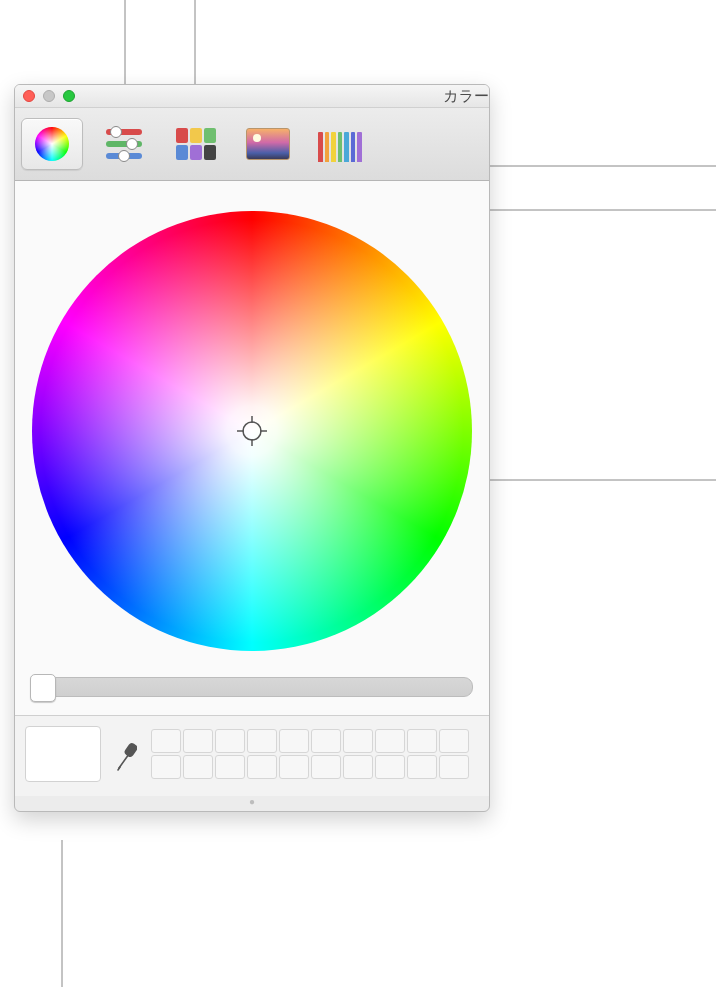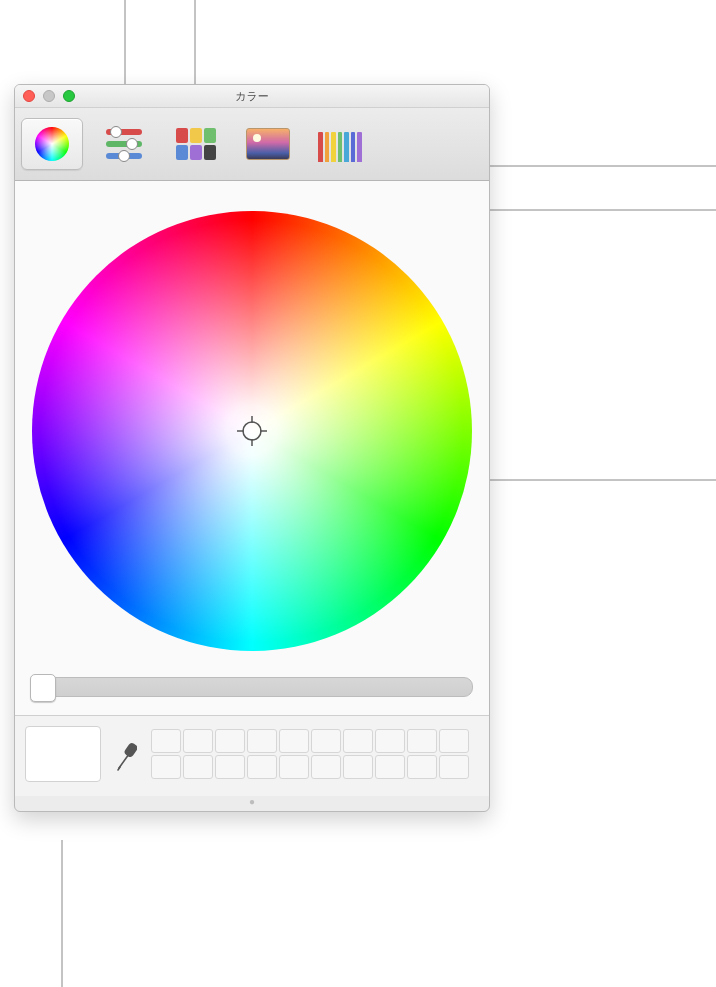--- a/index.html
+++ b/index.html
@@ -46,22 +46,22 @@
   .traffic .dot {
     width: 12px; height: 12px; border-radius: 50%;
     box-sizing: border-box;
   }
   .dot.close { background:#ff5f57; border:1px solid #e24640; }
   .dot.min   { background:#c7c7c7; border:1px solid #adadad; }
   .dot.zoom  { background:#28c840; border:1px solid #1fa232; }
   .title {
     position: absolute;
     left: 0; right: 0;
-    text-align: center;
-    font-size: 11px;
+    text-align: right;
+    font-size: 15px;
     color: #4a4a4a;
     pointer-events: none;
   }
   
   .toolbar {
     height: 64px;
     background: linear-gradient(#ececec, #dcdcdc);
     border-bottom: 1px solid #b5b5b5;
     display: flex;
     align-items: center;

